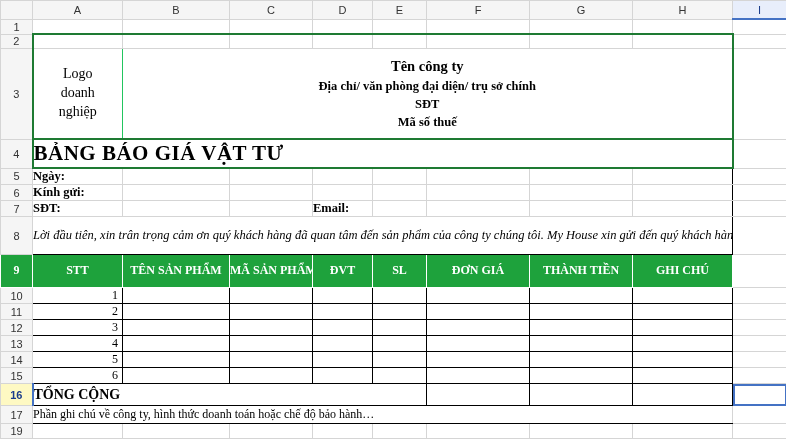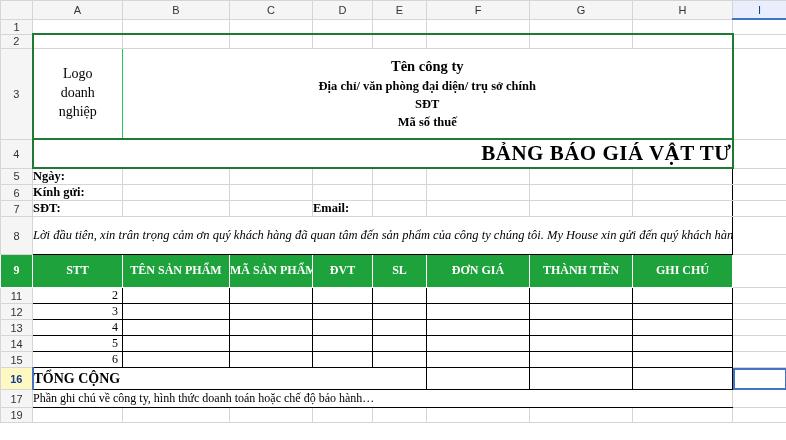--- a/index.html
+++ b/index.html
@@ -86,21 +86,21 @@
   }
   .company-cell {
     text-align: center;
     font-family: "Liberation Serif", serif;
     font-weight: bold;
     line-height: 1.45;
   }
   .company-name { font-size: 14.5px; }
   .company-line { font-size: 12.5px; }
   .title-cell {
-    text-align: right;
+    text-align: left;
     font-family: "Liberation Serif", serif;
     font-weight: bold;
     font-size: 21px;
     letter-spacing: 0.5px;
   }
   .lbl {
     font-family: "Liberation Serif", serif;
     font-weight: bold;
     font-size: 12.5px;
     padding-left: 4px;
@@ -281,20 +281,32 @@
       <td>SL</td>
       <td>ĐƠN GIÁ</td>
       <td>THÀNH TIỀN</td>
       <td>GHI CHÚ</td>
       <td style="background:#fff;border:1px solid #d5d5d5 !important"></td>
     </tr>
 
     </tbody>
       <tbody class="databody">
     <tr style="height:15px">
+      <td class="rowhdr">10</td>
+      <td class="num blk-all">1</td>
+      <td class="blk-all"></td>
+      <td class="blk-all"></td>
+      <td class="blk-all"></td>
+      <td class="blk-all"></td>
+      <td class="blk-all"></td>
+      <td class="blk-all"></td>
+      <td class="blk-all"></td>
+      <td></td>
+    </tr>
+    <tr style="height:15px">
       <td class="rowhdr">11</td>
       <td class="num blk-all">2</td>
       <td class="blk-all"></td>
       <td class="blk-all"></td>
       <td class="blk-all"></td>
       <td class="blk-all"></td>
       <td class="blk-all"></td>
       <td class="blk-all"></td>
       <td class="blk-all"></td>
       <td></td>

